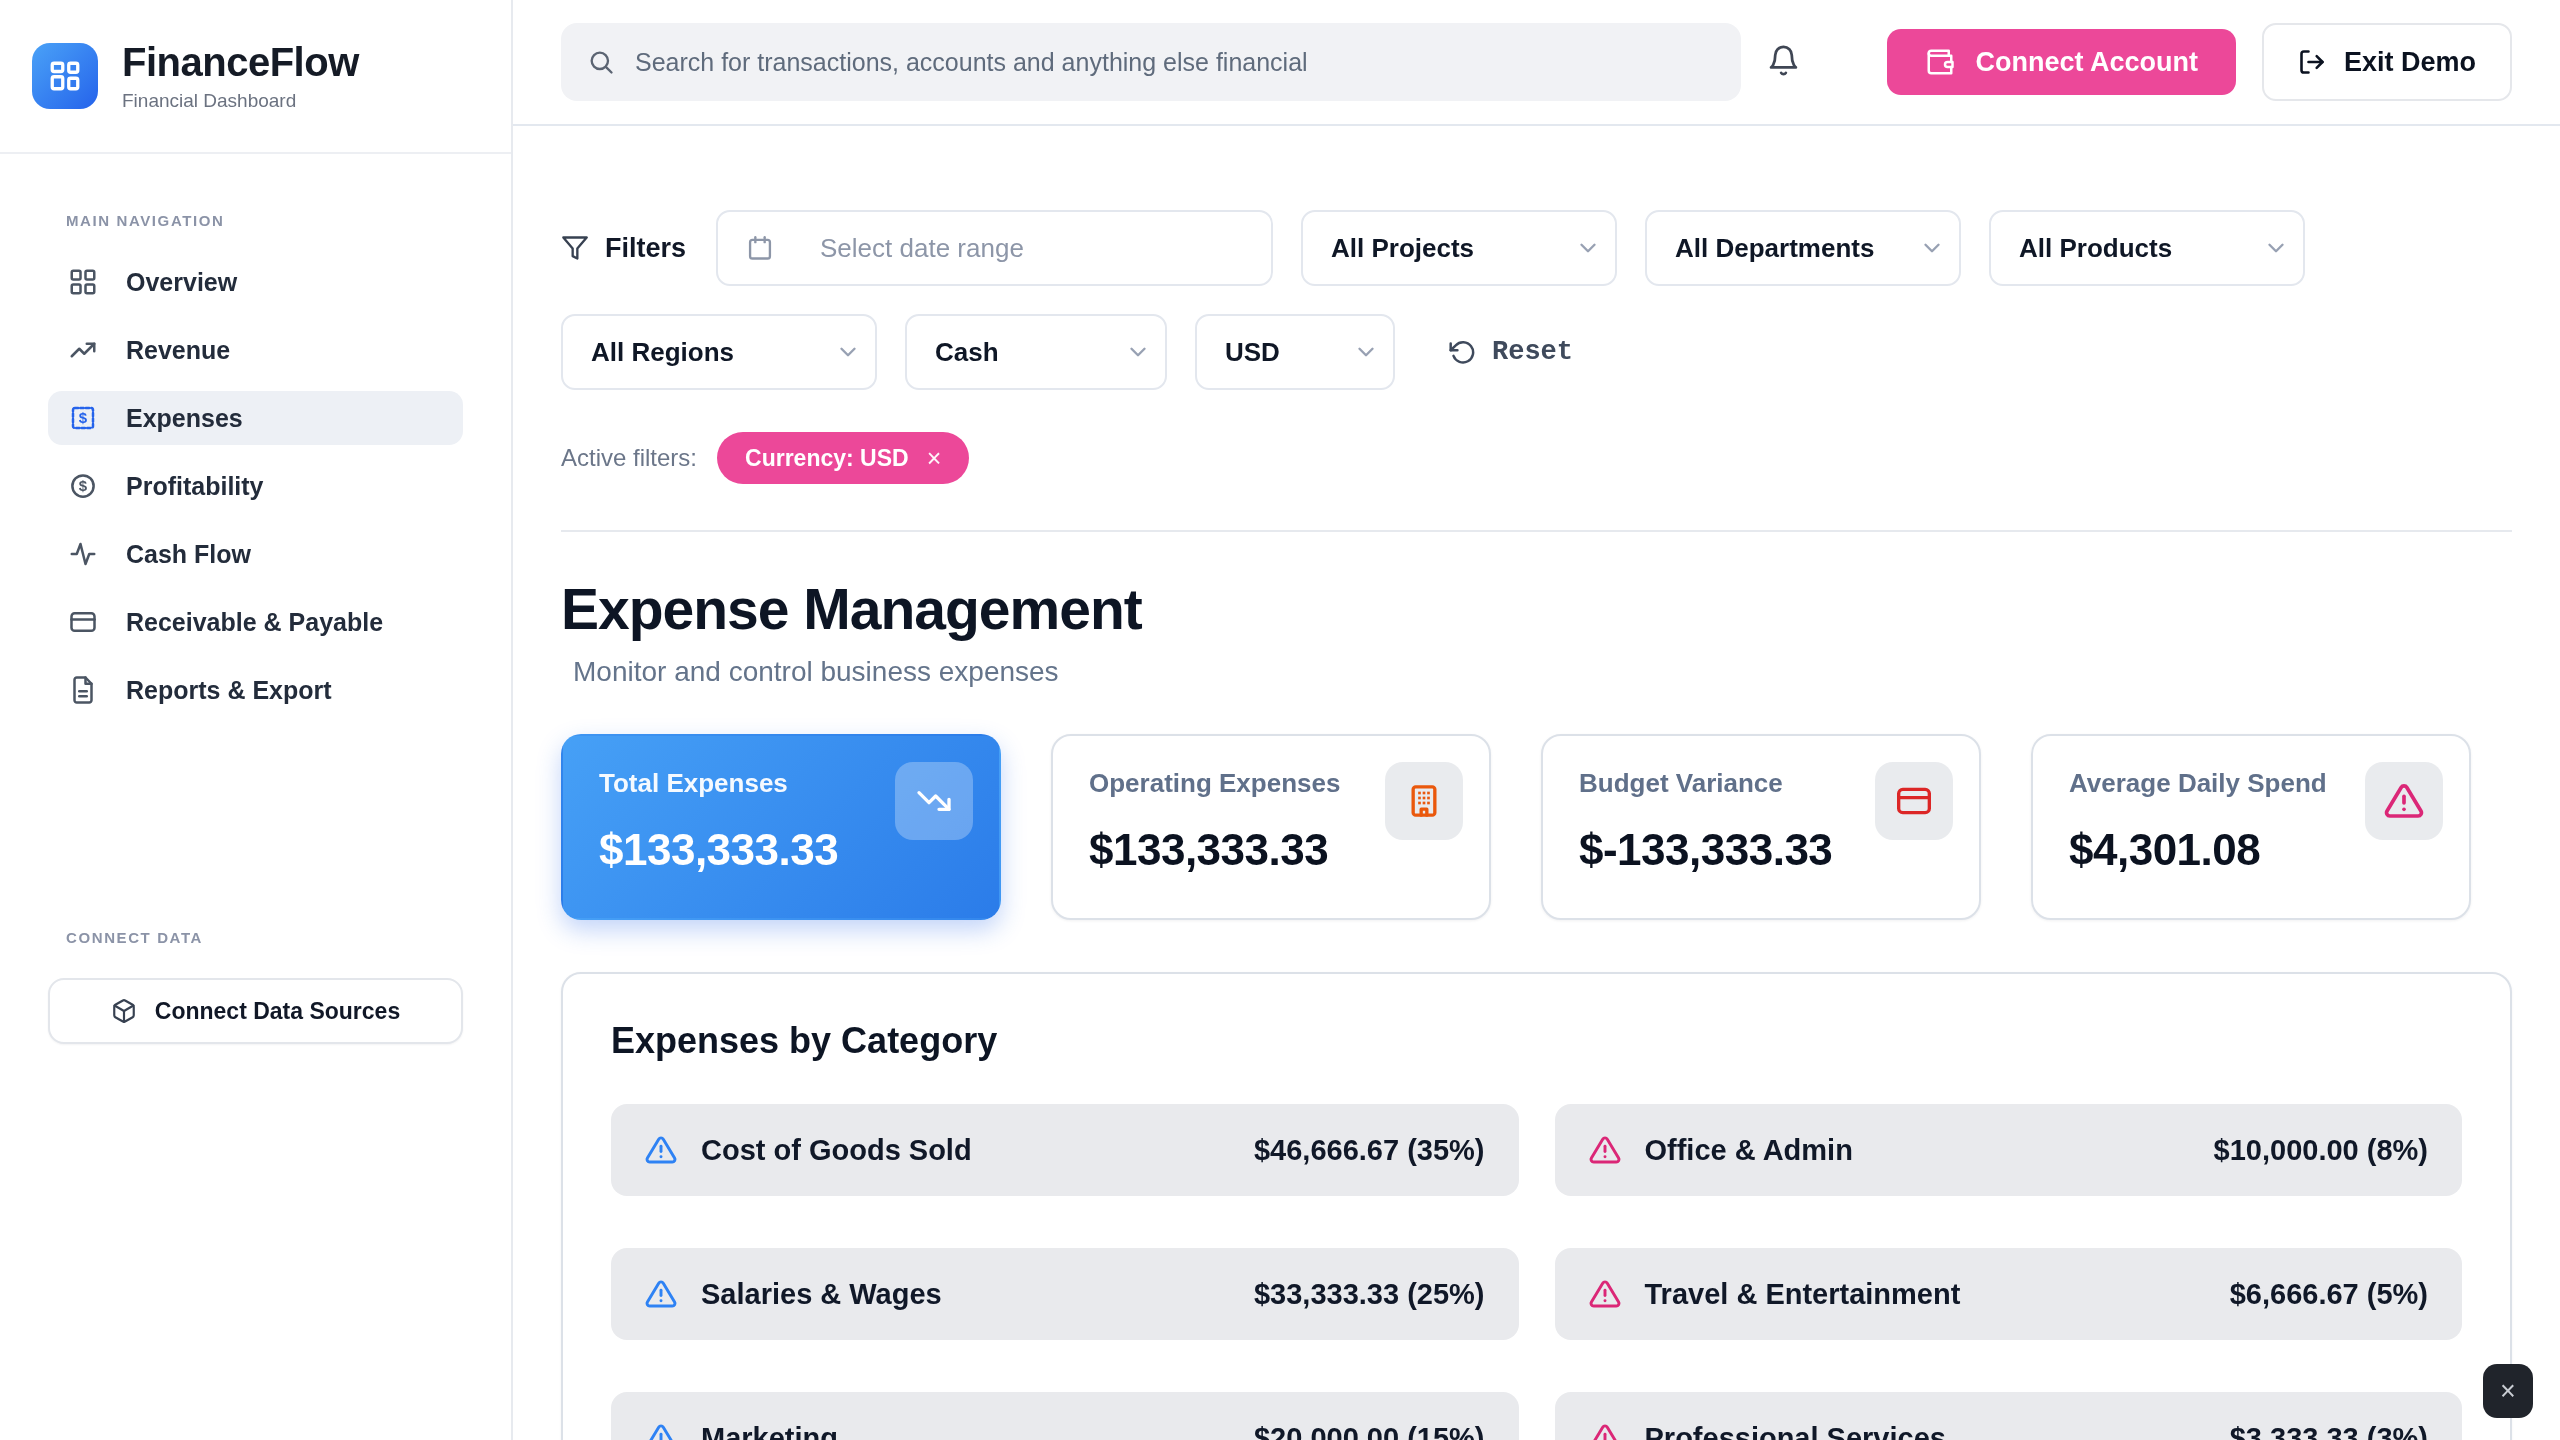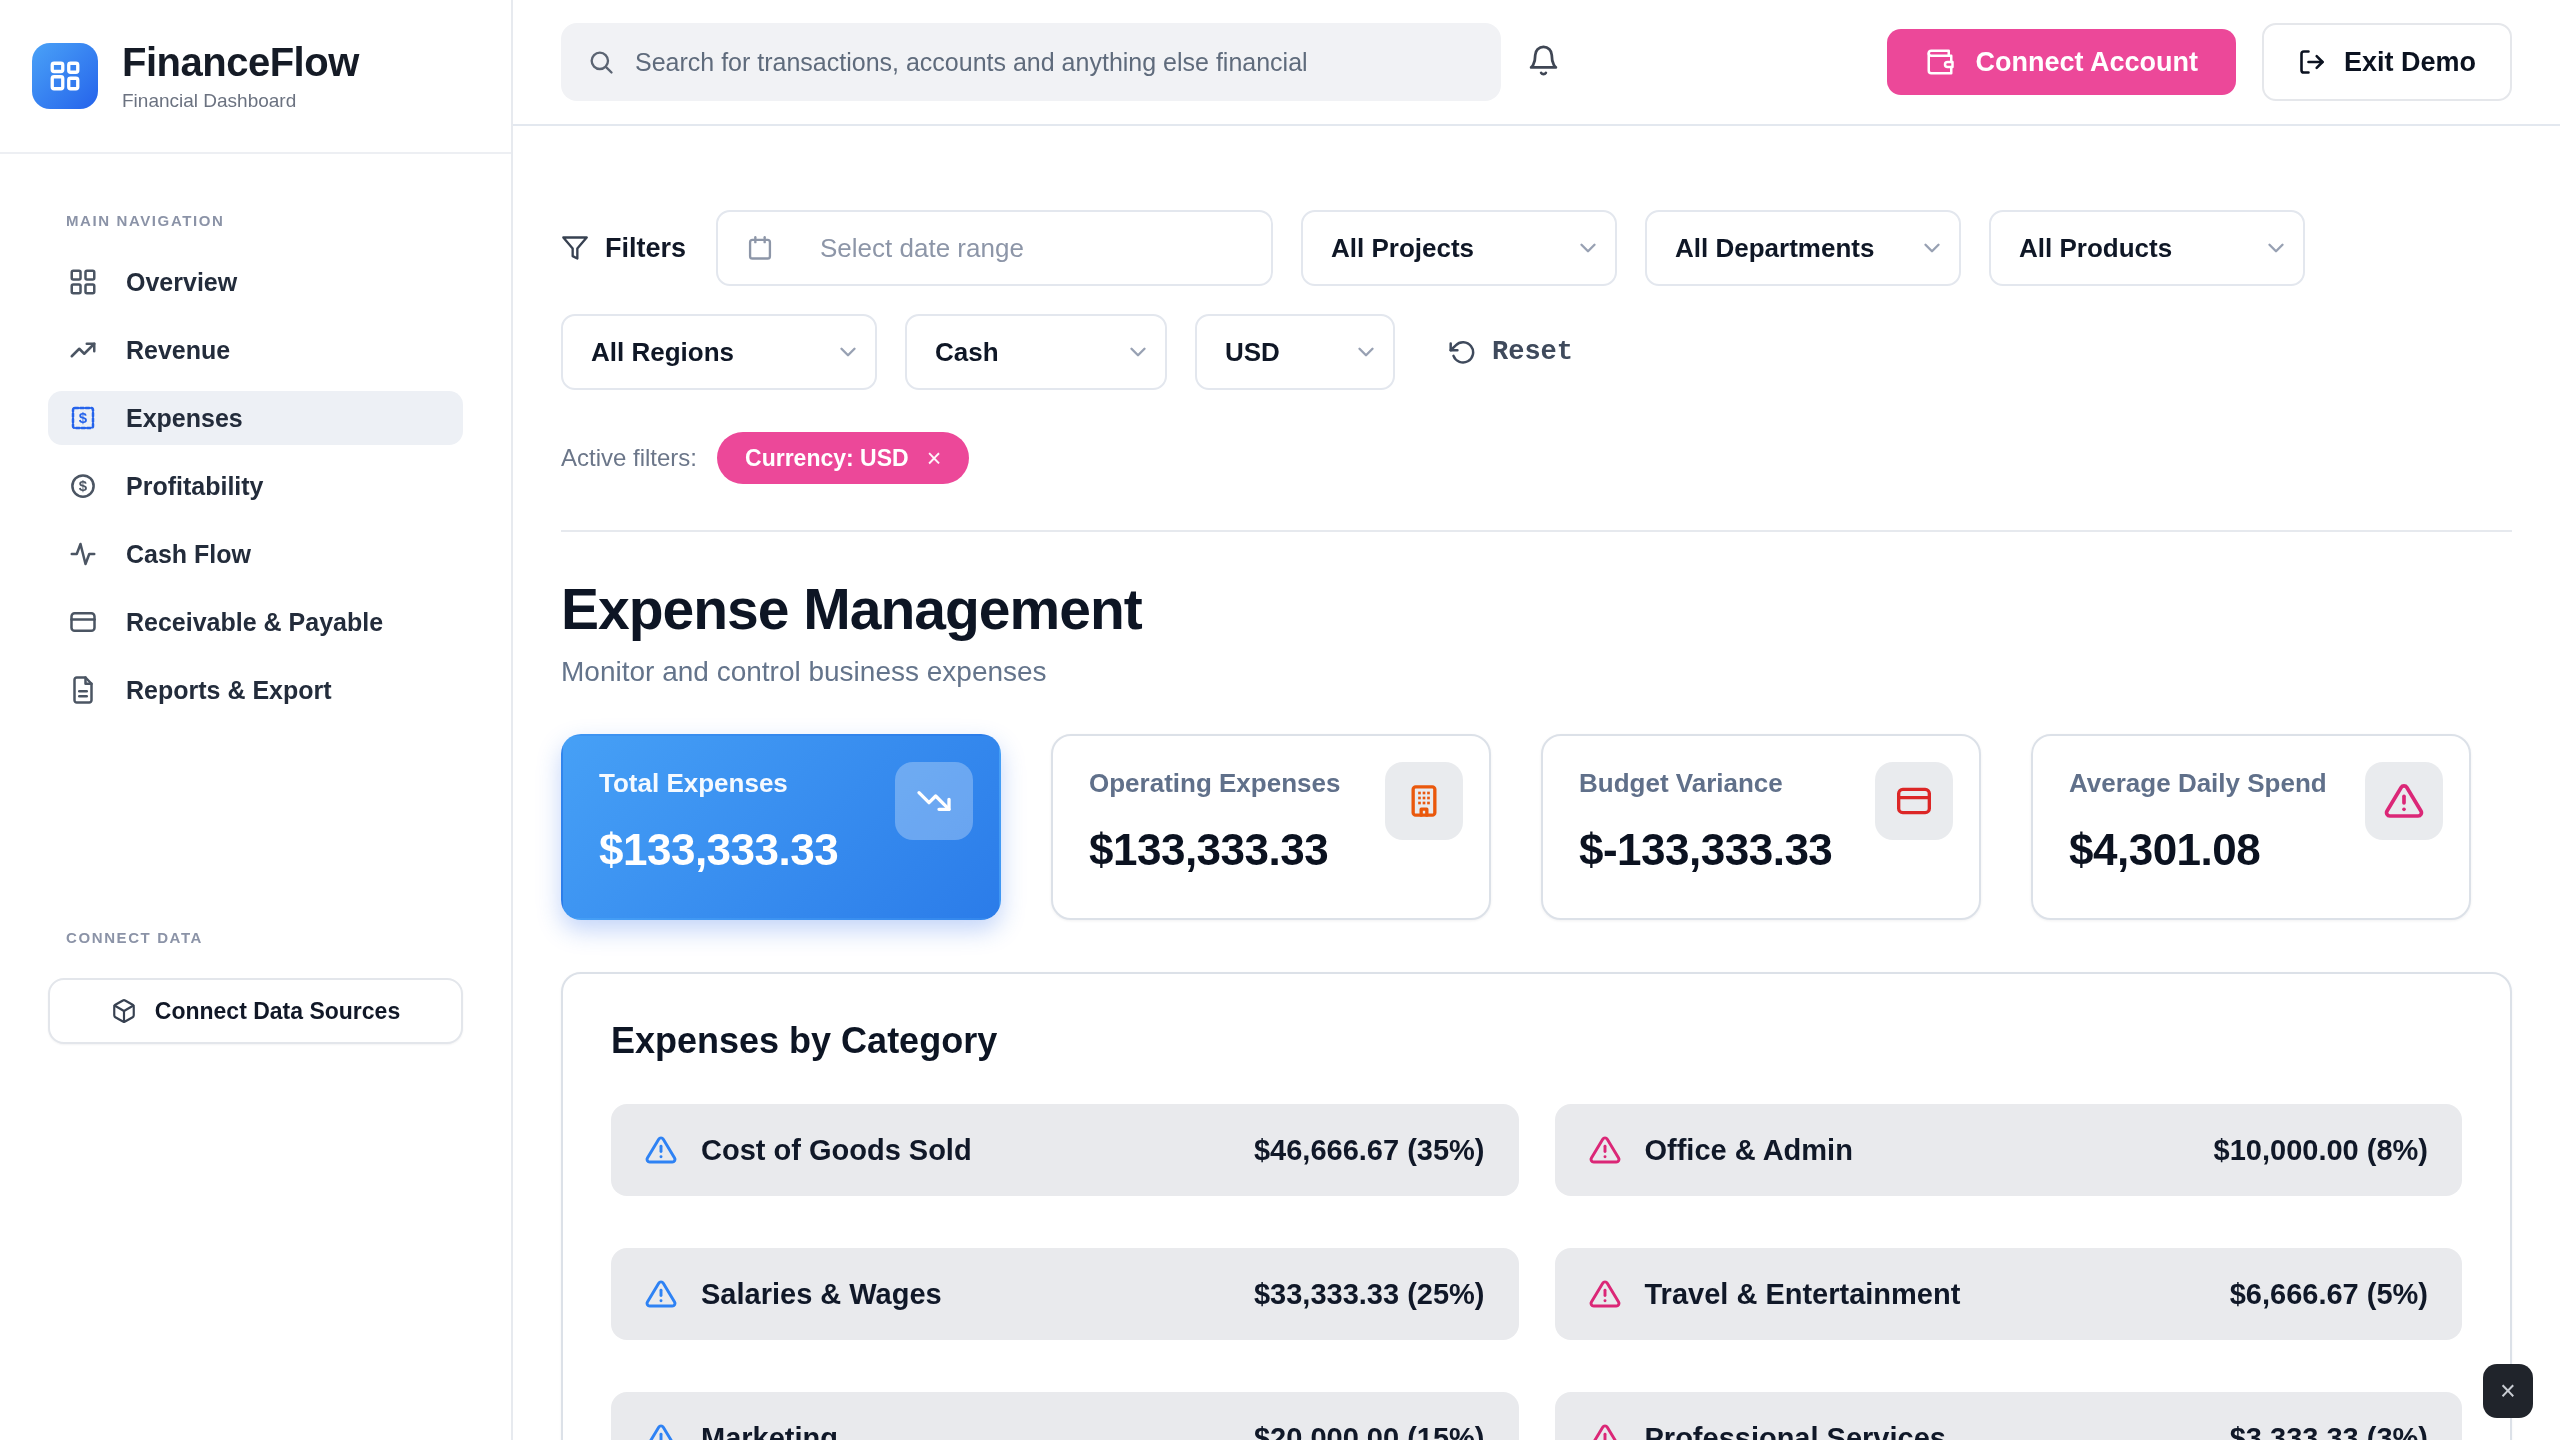--- a/index.html
+++ b/index.html
@@ -30,21 +30,21 @@
   .nav-text { font-size:25px; font-weight:600; color:#232c3b; }
   .connect-label { margin-top:212px; }
   .connect-sources { margin:6px 48px 0; height:66px; border:2px solid #e3e6eb; border-radius:16px; background:#fff;
     display:flex; align-items:center; justify-content:center; gap:18px; font-family:inherit;
     font-size:23px; font-weight:600; color:#111827; cursor:pointer; box-shadow:0 1px 2px rgba(16,24,40,.05); }
   .connect-sources .ic { width:26px; height:26px; color:#374151; }
 
   
   .main { flex:1; display:flex; flex-direction:column; min-width:0; }
   .topbar { height:126px; flex:none; border-bottom:2px solid #e3e8ef; display:flex; align-items:center; padding:0 48px; }
-  .search { width:940px; height:78px; background:#f1f2f5; border-radius:16px; display:flex; align-items:center; padding:0 26px; gap:20px; }
+  .search { width:1180px; height:78px; background:#f1f2f5; border-radius:16px; display:flex; align-items:center; padding:0 26px; gap:20px; }
   .search .ic { width:28px; height:28px; color:#5b6472; }
   .search input { border:none; outline:none; background:transparent; flex:1; font-family:inherit; font-size:25px; color:#1f2937; }
   .search input::placeholder { color:#5f6b7c; }
   .bell { margin-left:26px; background:none; border:none; cursor:pointer; color:#3f4654; }
   .bell .ic { width:33px; height:33px; }
   .spacer { flex:1; }
   .btn-pink { height:66px; padding:0 38px; border:none; border-radius:14px; background:#ec4899; color:#fff;
     display:flex; align-items:center; gap:20px; font-family:inherit; font-size:27px; font-weight:700; cursor:pointer; }
   .btn-pink .ic { width:30px; height:30px; }
   .btn-outline { height:78px; margin-left:26px; padding:0 34px; background:#fff; border:2px solid #e5e7eb; border-radius:14px;
@@ -70,21 +70,21 @@
   .reset { margin-left:26px; display:flex; align-items:center; gap:16px; background:none; border:none; cursor:pointer;
     font-family:Liberation Mono, monospace; font-size:27px; font-weight:600; color:#3f4a5c; }
   .reset .ic { width:27px; height:27px; color:#3f4a5c; }
   .active-filters { margin-top:42px; display:flex; align-items:center; gap:20px; }
   .af-label { font-size:24px; color:#6b7689; }
   .chip { display:inline-flex; align-items:center; gap:18px; background:#ec4899; color:#fff; height:52px;
     padding:0 28px; border-radius:26px; font-size:23px; font-weight:700; cursor:pointer; }
   .chip-x { font-size:25px; font-weight:400; opacity:.95; cursor:pointer; }
   .divider { border:none; border-top:2px solid #e6e9ee; margin:46px 0 44px; }
   .page-title { font-size:57px; font-weight:800; color:#0d1524; letter-spacing:-1px; }
-  .page-subtitle { font-size:28px; color:#64748b; margin-top:14px; }
+  .page-subtitle { font-size:28px; color:#64748b; margin-top:14px;margin-left:12px; }
 
   .stats { margin-top:46px; display:flex; gap:50px; }
   .stat { position:relative; width:440px; height:186px; background:#fff; border:2px solid #dce1e8; border-radius:20px;
     padding:32px 36px; box-shadow:0 1px 3px rgba(16,24,40,.06); cursor:pointer; }
   .stat-label { font-size:26px; font-weight:600; color:#60708a; }
   .stat-value { font-size:44px; font-weight:800; color:#0b1220; margin-top:26px; letter-spacing:-0.5px; }
   .stat-chip { position:absolute; top:26px; right:26px; width:78px; height:78px; border-radius:18px; background:#e9ebee;
     display:flex; align-items:center; justify-content:center; }
   .stat-chip svg { width:40px; height:40px; }
   .stat.highlight { border-color:transparent; background:linear-gradient(135deg,#46a0f6 0%,#2b7ce9 100%);

